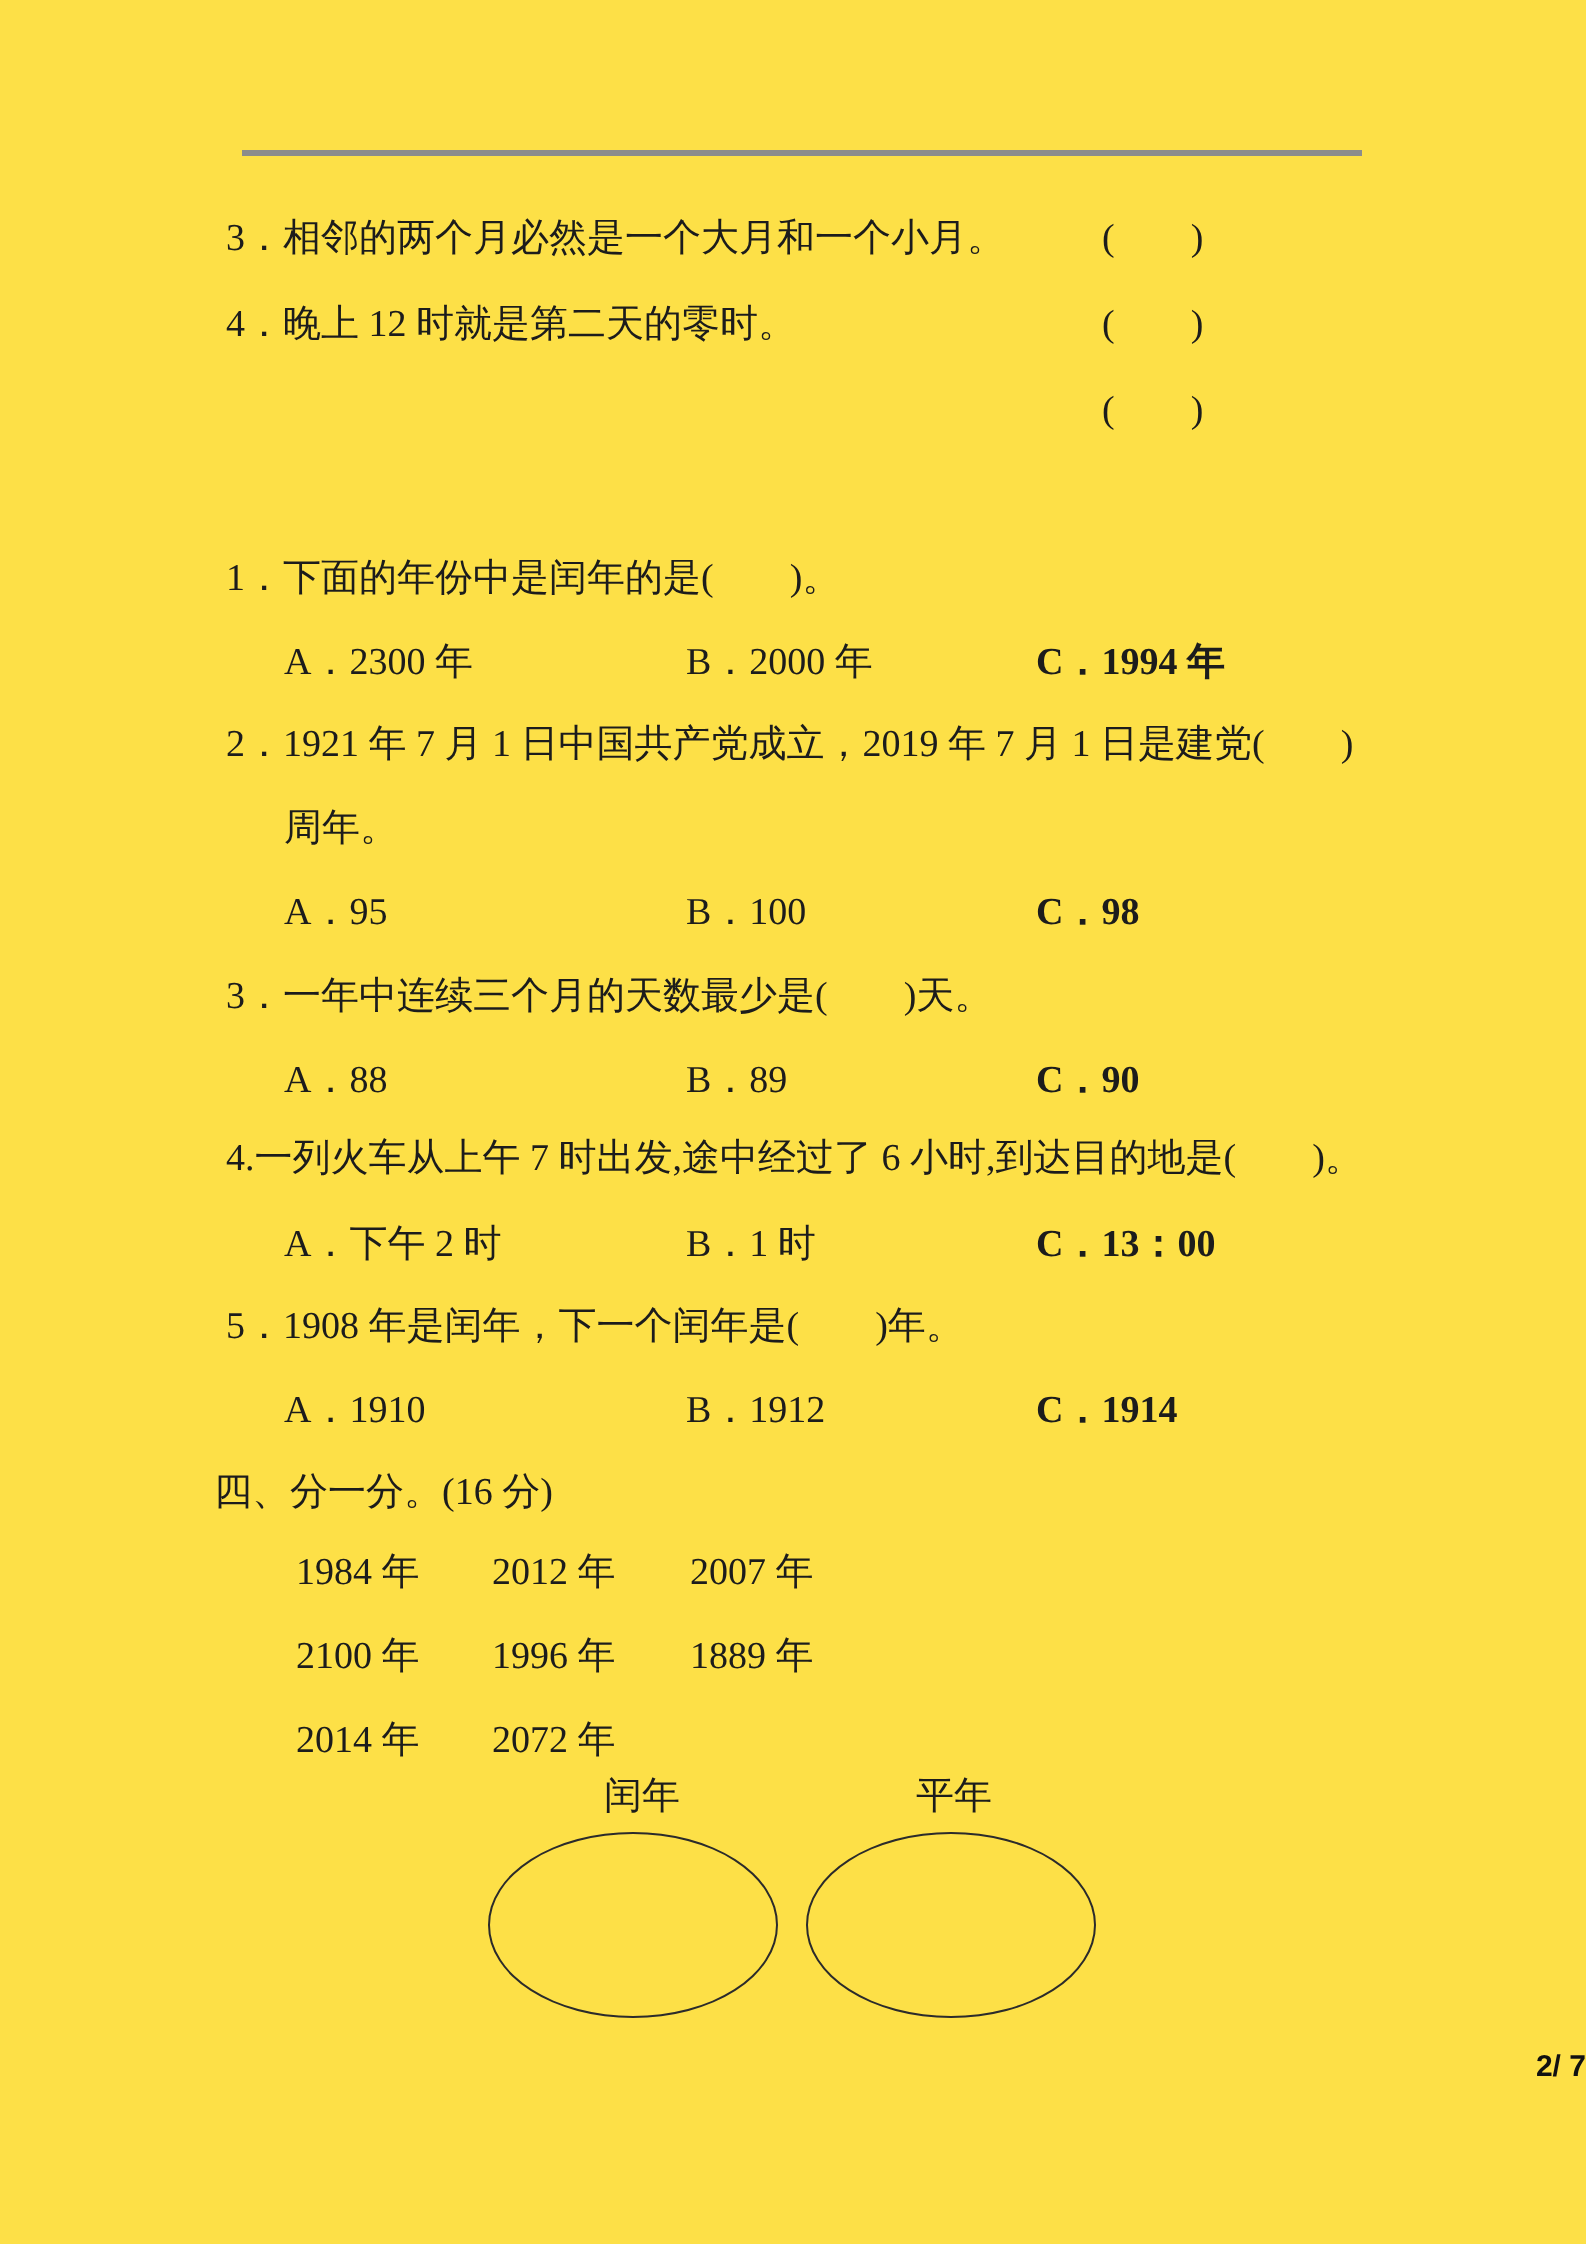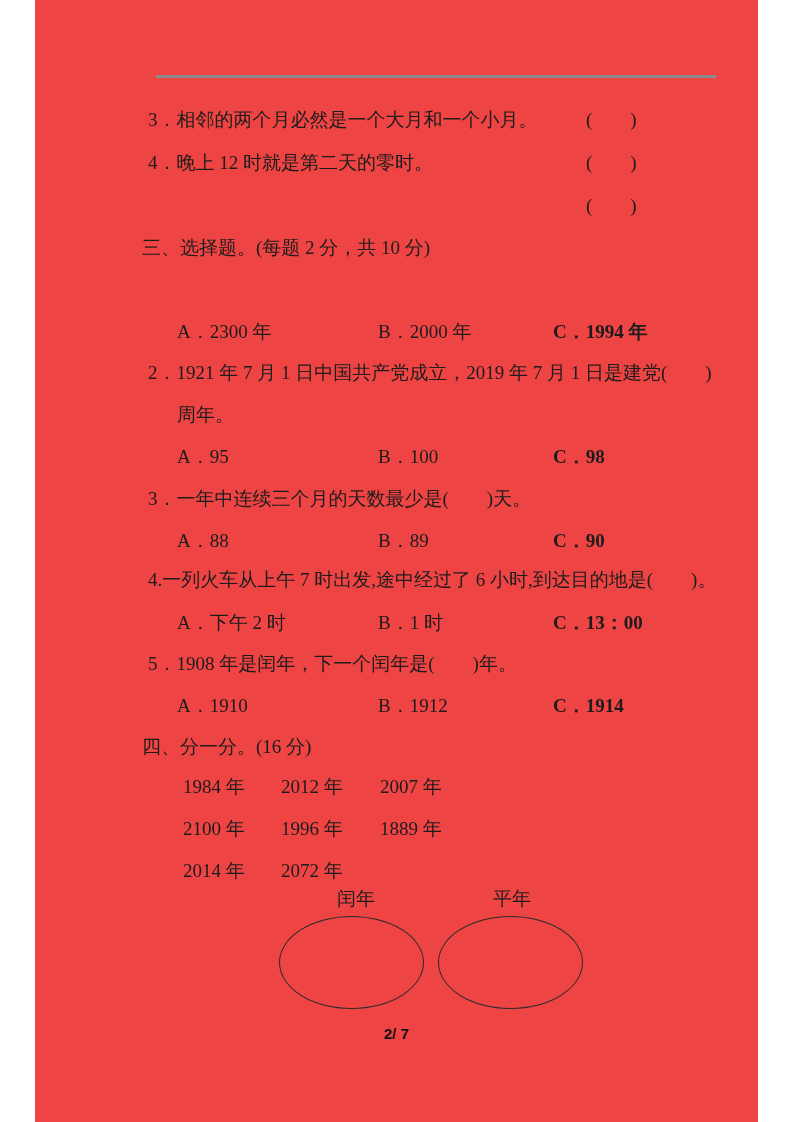--- a/index.html
+++ b/index.html
@@ -1,26 +1,25 @@
 <!DOCTYPE html>
 <html><head>
 <meta charset="utf-8">
 <style>
   * { margin: 0; padding: 0; box-sizing: border-box; }
   html, body { background: #ffffff; }
   .page {
     position: relative;
-    width: 723px;
+    width: 793px;
     height: 1122px;
-    background: #ef4444;
+    background: #fde047;
     font-family: "Liberation Serif", "DejaVu Serif", serif;
     font-size: 19px;
     color: #1c1c1c;
     overflow: hidden;
-    margin-left: 35px;
   }
   .abs { position: absolute; white-space: pre; line-height: 28px; }
   .rule {
     position: absolute;
     left: 121px; top: 75px;
     width: 560px; height: 3px;
     background: #8c8c8c;
   }
   
   .sec   { left: 107px; }
@@ -36,21 +35,21 @@
     position: absolute;
     width: 145px; height: 93px;
     border: 1.5px solid #2b2b2b;
     border-radius: 50%;
     background: transparent;
   }
   .pagenum {
     position: absolute;
     left: 0; right: 0;
     top: 1025px;
-    text-align: center;
+    text-align: right;
     font-family: "Liberation Sans", "DejaVu Sans", sans-serif;
     font-weight: bold;
     font-size: 15px;
     color: #111111;
   }
 </style>
 </head>
 <body>
 
 <div class="page">
@@ -58,22 +57,22 @@
   <div class="rule"></div>
 
   <div class="abs stem" style="top:106px">3．相邻的两个月必然是一个大月和一个小月。</div>
   <div class="abs tfbr" style="top:106px">(　　)</div>
 
   <div class="abs stem" style="top:149px">4．晚上 12 时就是第二天的零时。</div>
   <div class="abs tfbr" style="top:149px">(　　)</div>
 
   <div class="abs tfbr" style="top:192px">(　　)</div>
 
-  <div class="abs sec" style="top:234px">三、选择题。(每题 2 分，共 10 分)</div>
 
+  <div class="abs stem" style="top:276px">1．下面的年份中是闰年的是(　　)。</div>
   <div class="abs colA" style="top:318px">A．2300 年</div>
   <div class="abs colB" style="top:318px">B．2000 年</div>
   <div class="abs colC" style="top:318px">C．1994 年</div>
 
   <div class="abs stem" style="top:359px">2．1921 年 7 月 1 日中国共产党成立，2019 年 7 月 1 日是建党(　　)</div>
   <div class="abs colA" style="top:401px">周年。</div>
   <div class="abs colA" style="top:443px">A．95</div>
   <div class="abs colB" style="top:443px">B．100</div>
   <div class="abs colC" style="top:443px">C．98</div>
 

